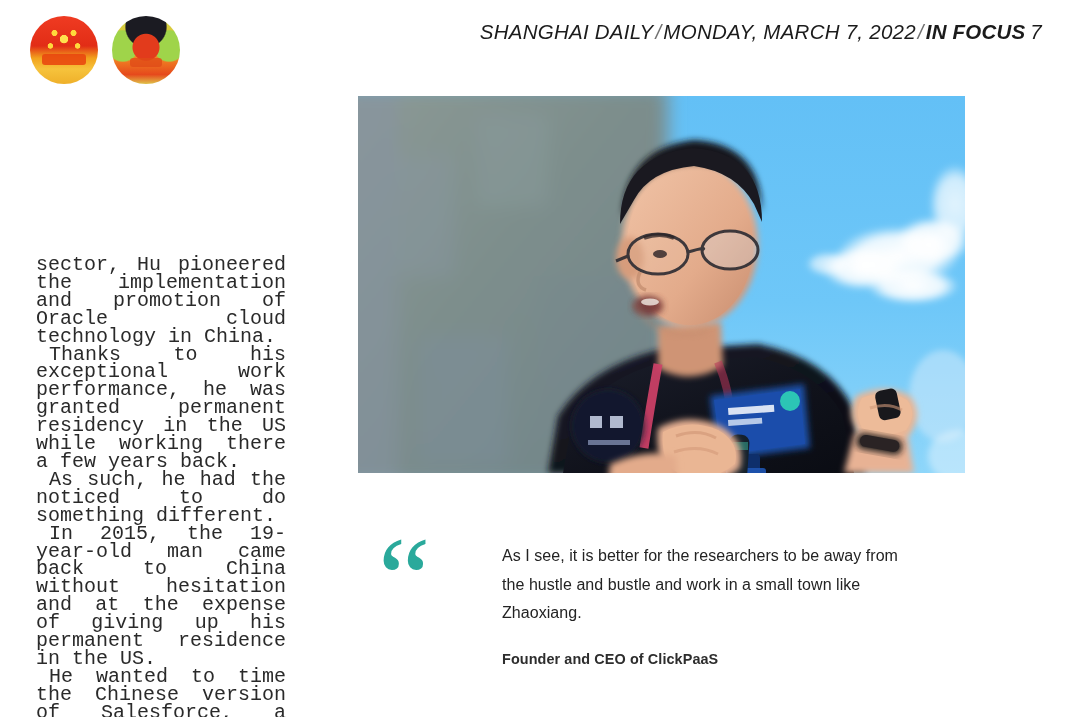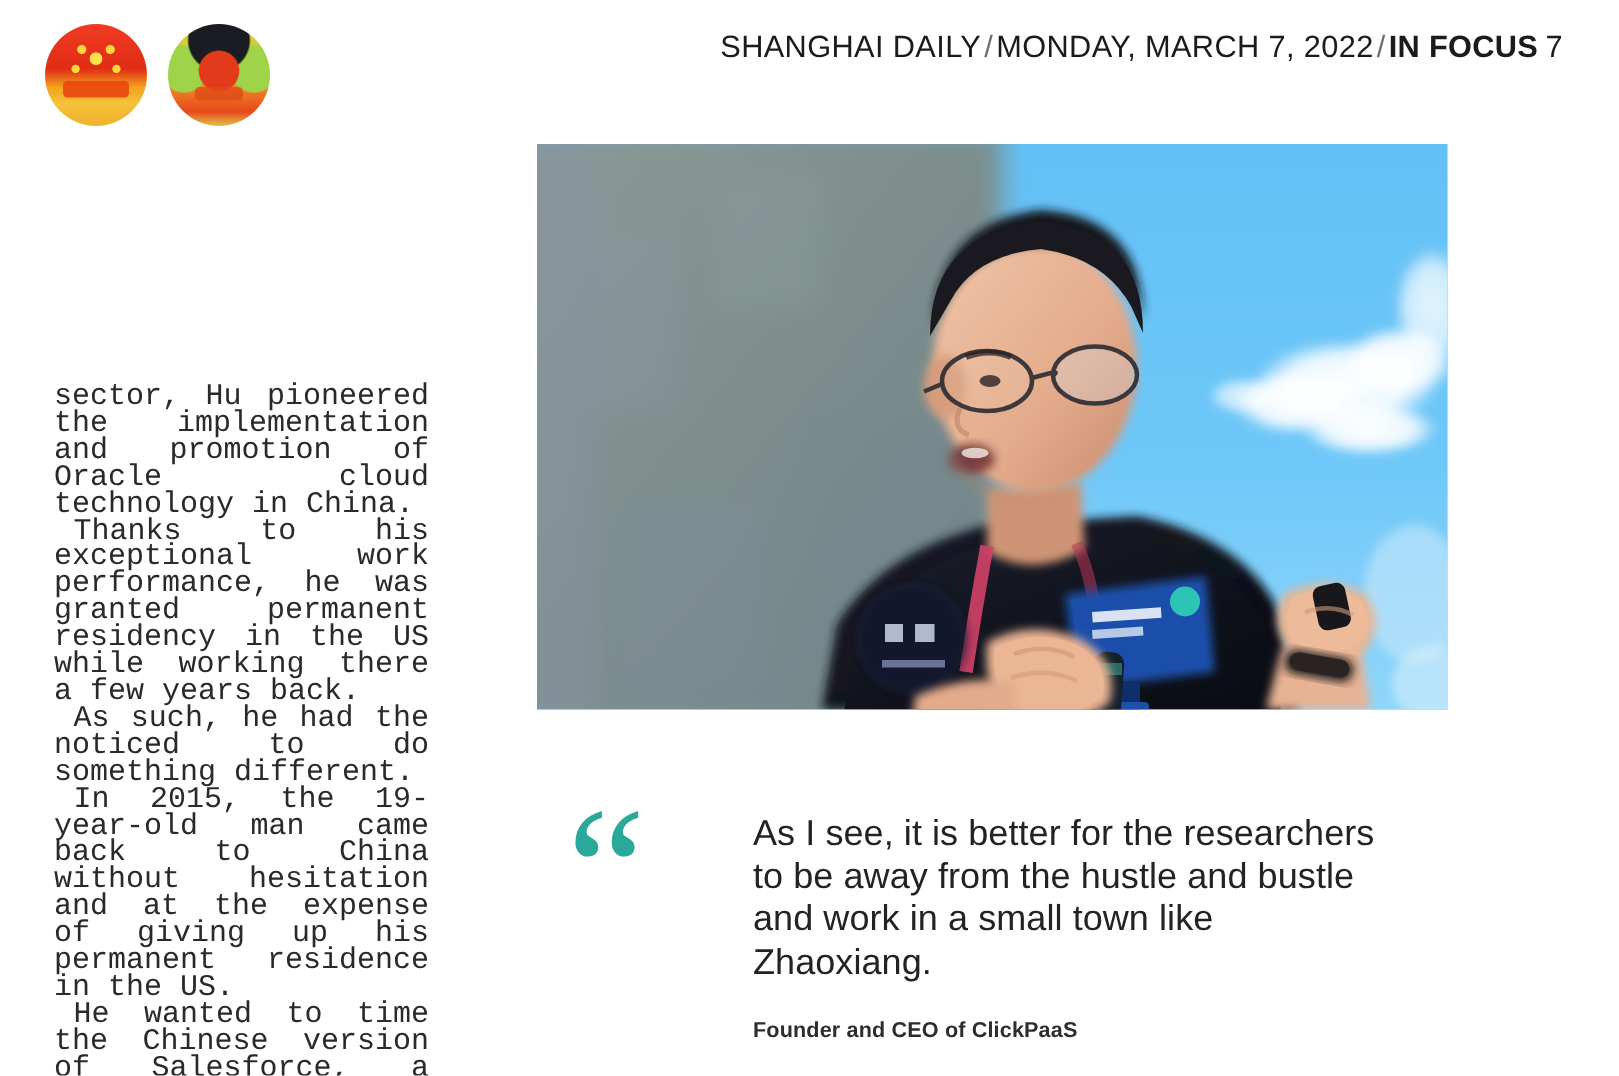--- a/index.html
+++ b/index.html
@@ -16,20 +16,21 @@
     -webkit-font-smoothing: antialiased;
   }
 
   
   .masthead {
     position: absolute;
     top: 0;
     left: 0;
     width: 1079px;
     height: 117px;
+    font-style: italic;
   }
   .emblems {
     position: absolute;
     left: 30px;
     top: 16px;
     display: flex;
     gap: 14px;
     align-items: center;
   }
   .emblem {
@@ -148,21 +149,21 @@
     letter-spacing: -2px;
     user-select: none;
   }
   .quote-body {
     position: absolute;
     left: 124px;
     top: 12px;
     width: 420px;
   }
   .quote-text {
-    font-size: 24px;
+    font-size: 16px;
     line-height: 28.5px;
     color: #232323;
     font-weight: 400;
     letter-spacing: .05px;
   }
   .quote-attrib {
     margin-top: 22px;
   }
   .attrib-name {
     font-size: 13.6px;

